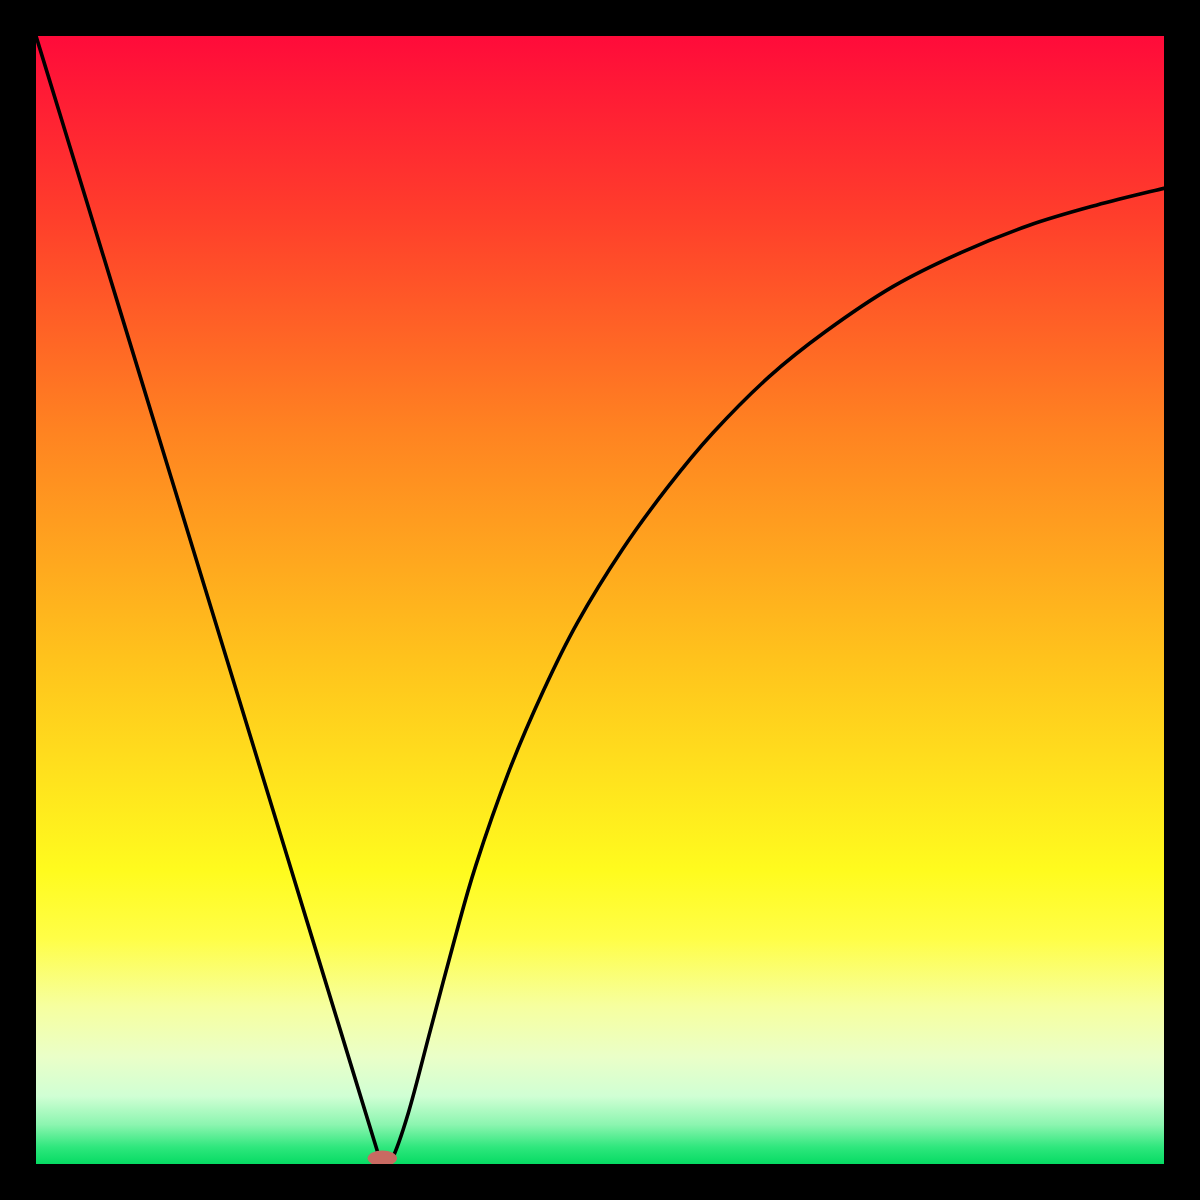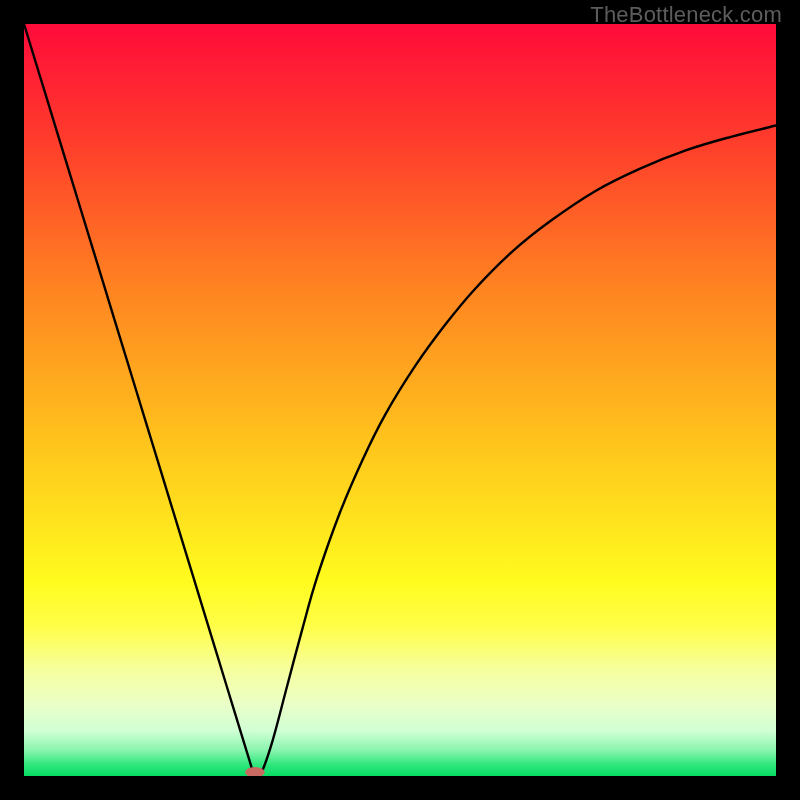--- a/index.html
+++ b/index.html
@@ -40,21 +40,20 @@
     font-weight: 500;
     letter-spacing: 0.2px;
     user-select: none;
   }
 </style>
 </head>
 <body>
 
 <div class="frame">
 
-  <div class="watermark">TheBottleneck.com</div>
 
   <div class="plot-area">
     <svg viewBox="0 0 752 752" preserveAspectRatio="none">
       <defs>
         <linearGradient id="bg-grad" x1="0" y1="0" x2="0" y2="1">
             <stop offset="0.00%" stop-color="#ff0b3a"></stop>
             <stop offset="16.00%" stop-color="#ff3e2b"></stop>
             <stop offset="35.00%" stop-color="#ff8321"></stop>
             <stop offset="55.00%" stop-color="#ffc21c"></stop>
             <stop offset="74.00%" stop-color="#fffb1e"></stop>

